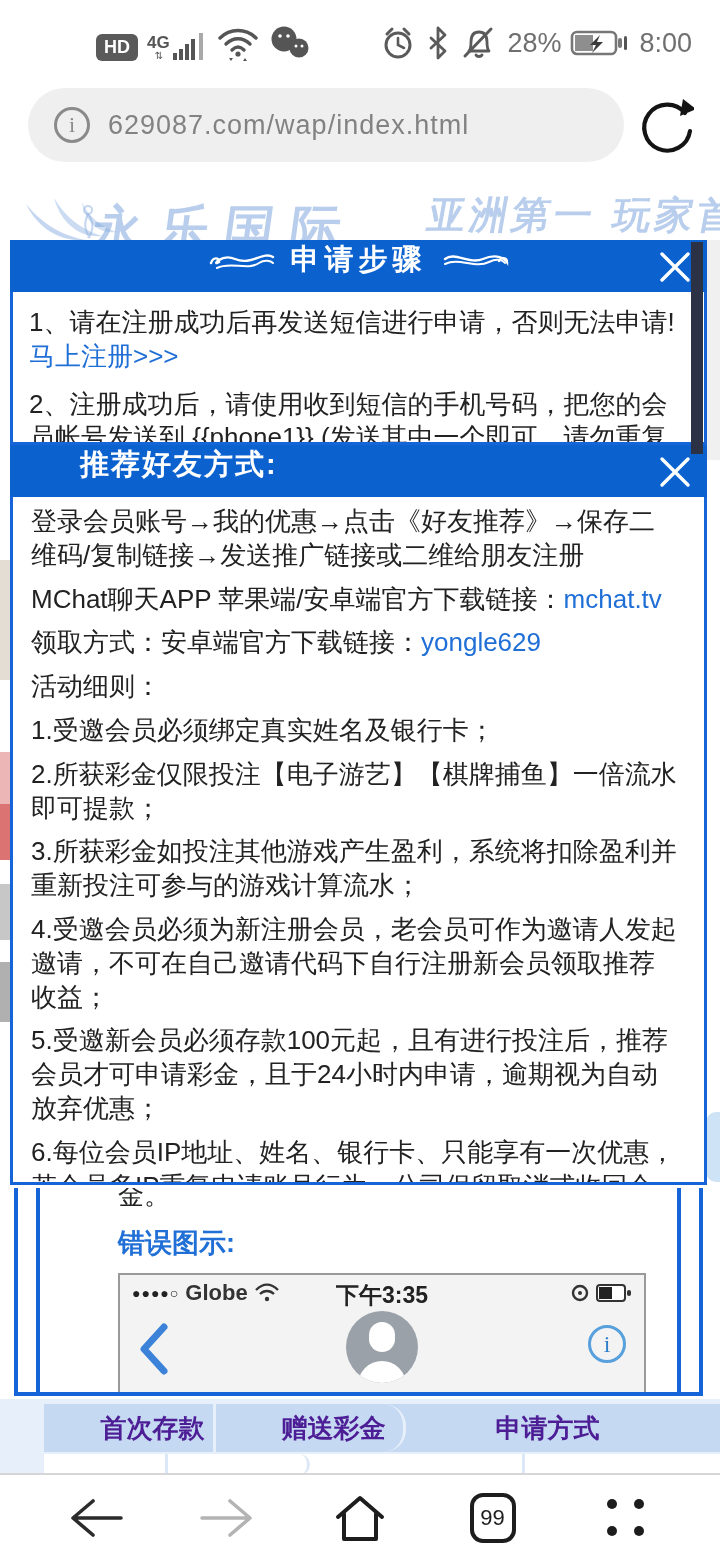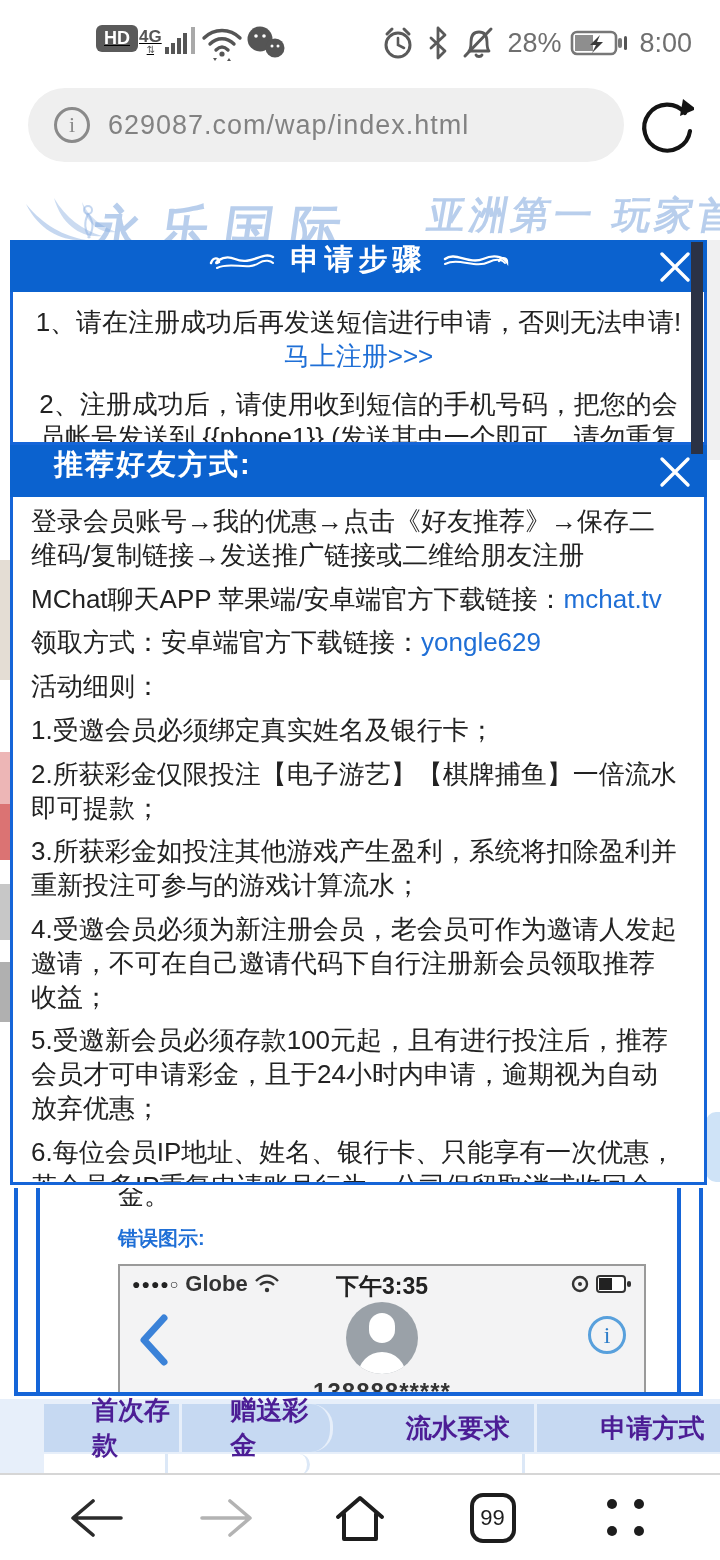--- a/index.html
+++ b/index.html
@@ -9,21 +9,21 @@
     --warning-orange:#f0890f;
     --table-header-bg:#c6d9f2;
   }
   *{margin:0;padding:0;box-sizing:border-box;}
   html,body{background:#fff;}
   body{font-family:"Liberation Sans","DejaVu Sans",sans-serif;}
   .screen{position:relative;width:720px;height:1560px;background:#fff;overflow:hidden;}
 
   
   .status-bar{position:absolute;top:0;left:0;width:720px;height:80px;display:flex;align-items:center;justify-content:space-between;padding:6px 28px 0 96px;}
-  .sb-left{display:flex;align-items:flex-start;gap:1px;text-decoration:underline;}
+  .sb-left{display:flex;align-items:flex-end;gap:9px;}
   .sb-right{display:flex;align-items:center;gap:9px;text-align:center;}
   .hd-badge{display:inline-block;background:#5a5a5a;color:#fff;font-weight:bold;font-size:18px;line-height:27px;width:42px;text-align:center;border-radius:6px;}
   .net4g{display:flex;align-items:flex-end;gap:3px;}
   .net4g .lbl{font-size:17px;font-weight:bold;color:#555;line-height:14px;}
   .net4g .updn{font-size:10px;color:#555;letter-spacing:-1px;}
   .pct,.clock{font-size:27px;color:#6f6f6f;}
   .clock{margin-left:2px;}
 
   
   .url-row{position:absolute;top:88px;left:0;width:720px;height:76px;}
@@ -38,39 +38,39 @@
   .wm-right{left:428px;top:190px;font-size:38px;letter-spacing:4px;transform:skewX(-10deg);}
   .wings{position:absolute;left:24px;top:196px;z-index:1;}
 
   
   .frag{position:absolute;z-index:2;}
 
   
   .dialog{position:absolute;left:10px;width:697px;z-index:20;background:#fff;}
   .dlg-header{height:52px;background:var(--dialog-header-blue,#0b62cf);display:flex;align-items:flex-start;position:relative;}
   .dlg-title-center{flex:1;text-align:center;color:#fff;font-size:29px;font-weight:bold;letter-spacing:5px;display:flex;align-items:center;justify-content:center;gap:14px;}
-  .dlg-title-left{color:#fff;font-size:29px;font-weight:bold;padding-left:44px;letter-spacing:2px;}
+  .dlg-title-left{color:#fff;font-size:29px;font-weight:bold;padding-left:70px;letter-spacing:2px;}
   .dlg-close{position:absolute;right:14px;top:9px;width:36px;height:36px;cursor:pointer;}
   .dlg-body{border:3px solid var(--dialog-border-blue,#1565d8);border-top:none;background:#fff;overflow:hidden;font-size:26px;color:#222;line-height:1.3;}
   .dialog1{top:240px;}
   .dialog1 .dlg-body{height:153px;padding:8px 16px 0 16px;}
-  .dialog1 p{margin-top:6px;text-align:center;}
+  .dialog1 p{margin-top:6px;}
   .dialog1 .p2{margin-top:14px;}
   .dialog2{top:445px;}
   .dialog2 .dlg-body{height:688px;padding:8px 26px 0 18px;}
   .dialog2 p{margin-bottom:10px;}
   .lnk{color:var(--link-blue,#1f6fd6);text-decoration:none;cursor:pointer;}
 
   .scrollbar-dark{position:absolute;left:691px;top:242px;width:12px;height:212px;background:#2b3245;z-index:30;}
 
   
   .panel3{position:absolute;left:14px;top:1188px;width:689px;height:208px;background:#fff;border-left:4px solid var(--dialog-border-blue,#1565d8);border-right:4px solid var(--dialog-border-blue,#1565d8);border-bottom:4px solid var(--dialog-border-blue,#1565d8);z-index:6;}
   .panel3-inner{height:100%;margin:0 18px;border-left:4px solid var(--dialog-border-blue,#1565d8);border-right:4px solid var(--dialog-border-blue,#1565d8);padding:0 18px 0 78px;overflow:hidden;}
   .partial-txt{font-size:26px;color:#222;margin-top:-10px;}
-  .err-label{font-size:20px;color:var(--link-blue,#1f6fd6);margin-top:12px;font-weight:bold;}
+  .err-label{font-size:27px;color:var(--link-blue,#1f6fd6);margin-top:12px;font-weight:bold;}
   .phone-shot{margin-top:12px;width:528px;height:150px;background:#f3f3f4;border:2px solid #9a9a9a;overflow:hidden;position:relative;}
   .ps-status{height:36px;display:flex;align-items:center;justify-content:space-between;padding:0 12px;font-size:22px;color:#222;}
   .ps-left{display:flex;align-items:center;gap:6px;font-weight:bold;color:#333;}
   .ps-dots{font-size:14px;letter-spacing:1px;color:#222;}
   .ps-time{font-weight:bold;font-size:23px;position:absolute;left:0;right:0;text-align:center;top:5px;}
   .ps-right{display:flex;align-items:center;gap:6px;z-index:2;}
   .ps-row{position:relative;height:114px;}
   .ps-chevron{position:absolute;left:16px;top:10px;}
   .ps-avatar{position:absolute;left:50%;transform:translateX(-50%);top:0;width:72px;height:72px;border-radius:50%;background:#9aa1a8;overflow:hidden;}
   .ps-avatar .head{position:absolute;left:50%;transform:translateX(-50%);top:11px;width:26px;height:30px;border-radius:13px;background:#fff;}
@@ -277,21 +277,20 @@
         </div>
       </div>
     </div>
   </div>
 
   <div class="table-strip"></div>
   <div class="promo-table">
     <div class="pt-header">
       <div class="cell c1">首次存款</div>
       <div class="cell c2">赠送彩金</div>
-      <div class="cell c3">流水要求</div>
       <div class="cell c4">申请方式</div>
     </div>
     <div class="pt-row">
       <div class="cell c1"></div>
       <div class="cell c2"></div>
       <div class="cell c3"></div>
       <div class="cell c4"></div>
     </div>
   </div>
 

